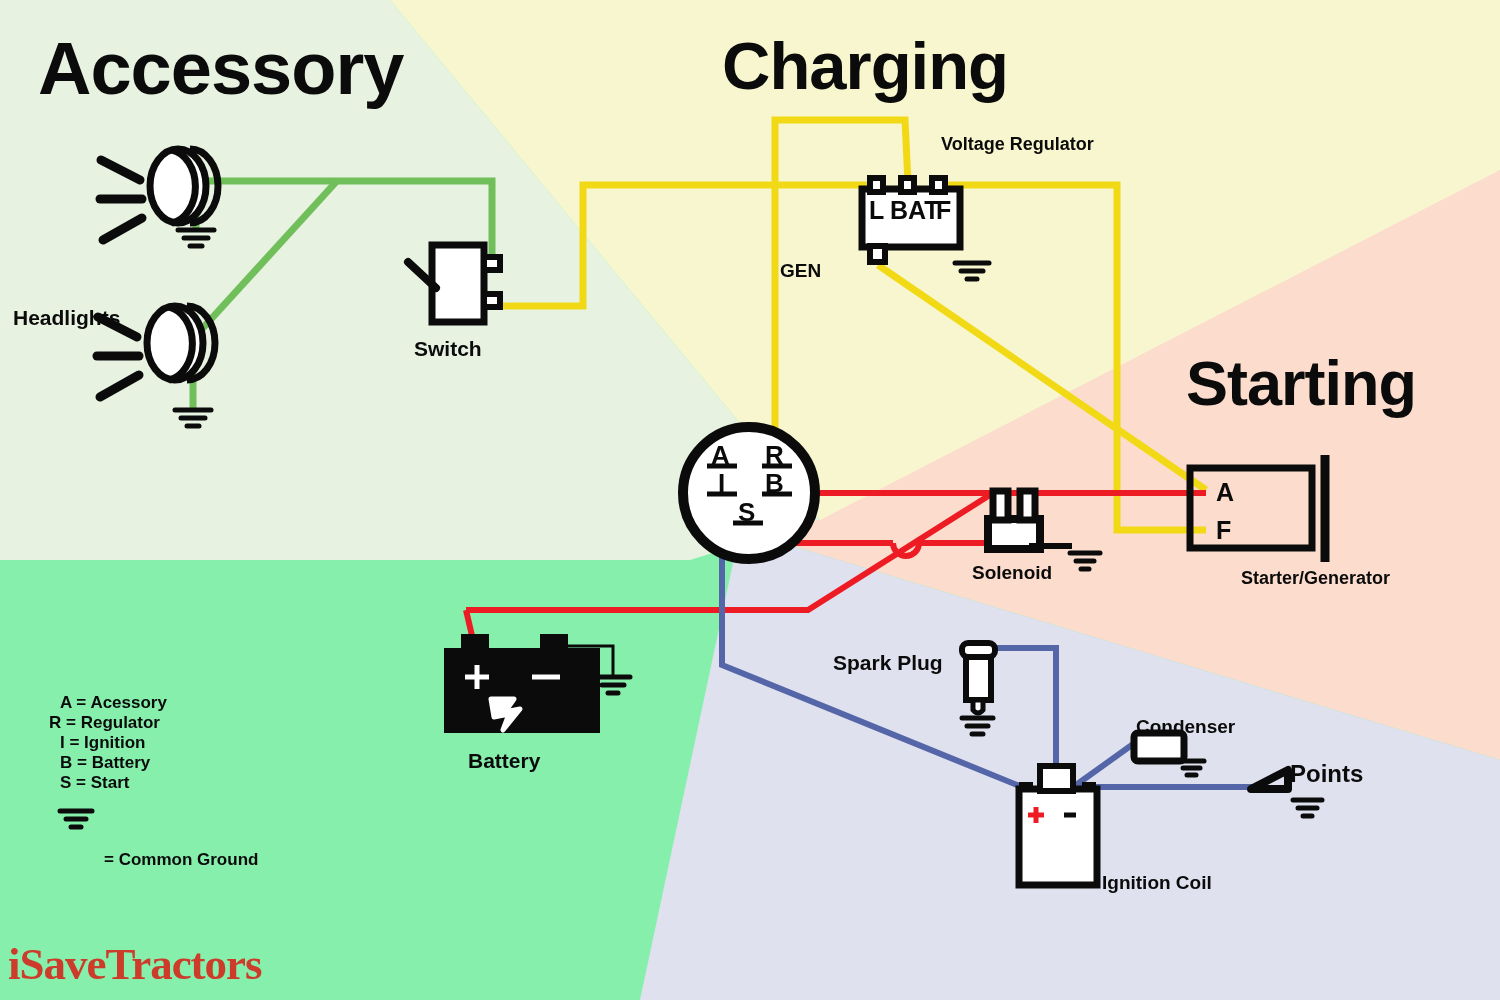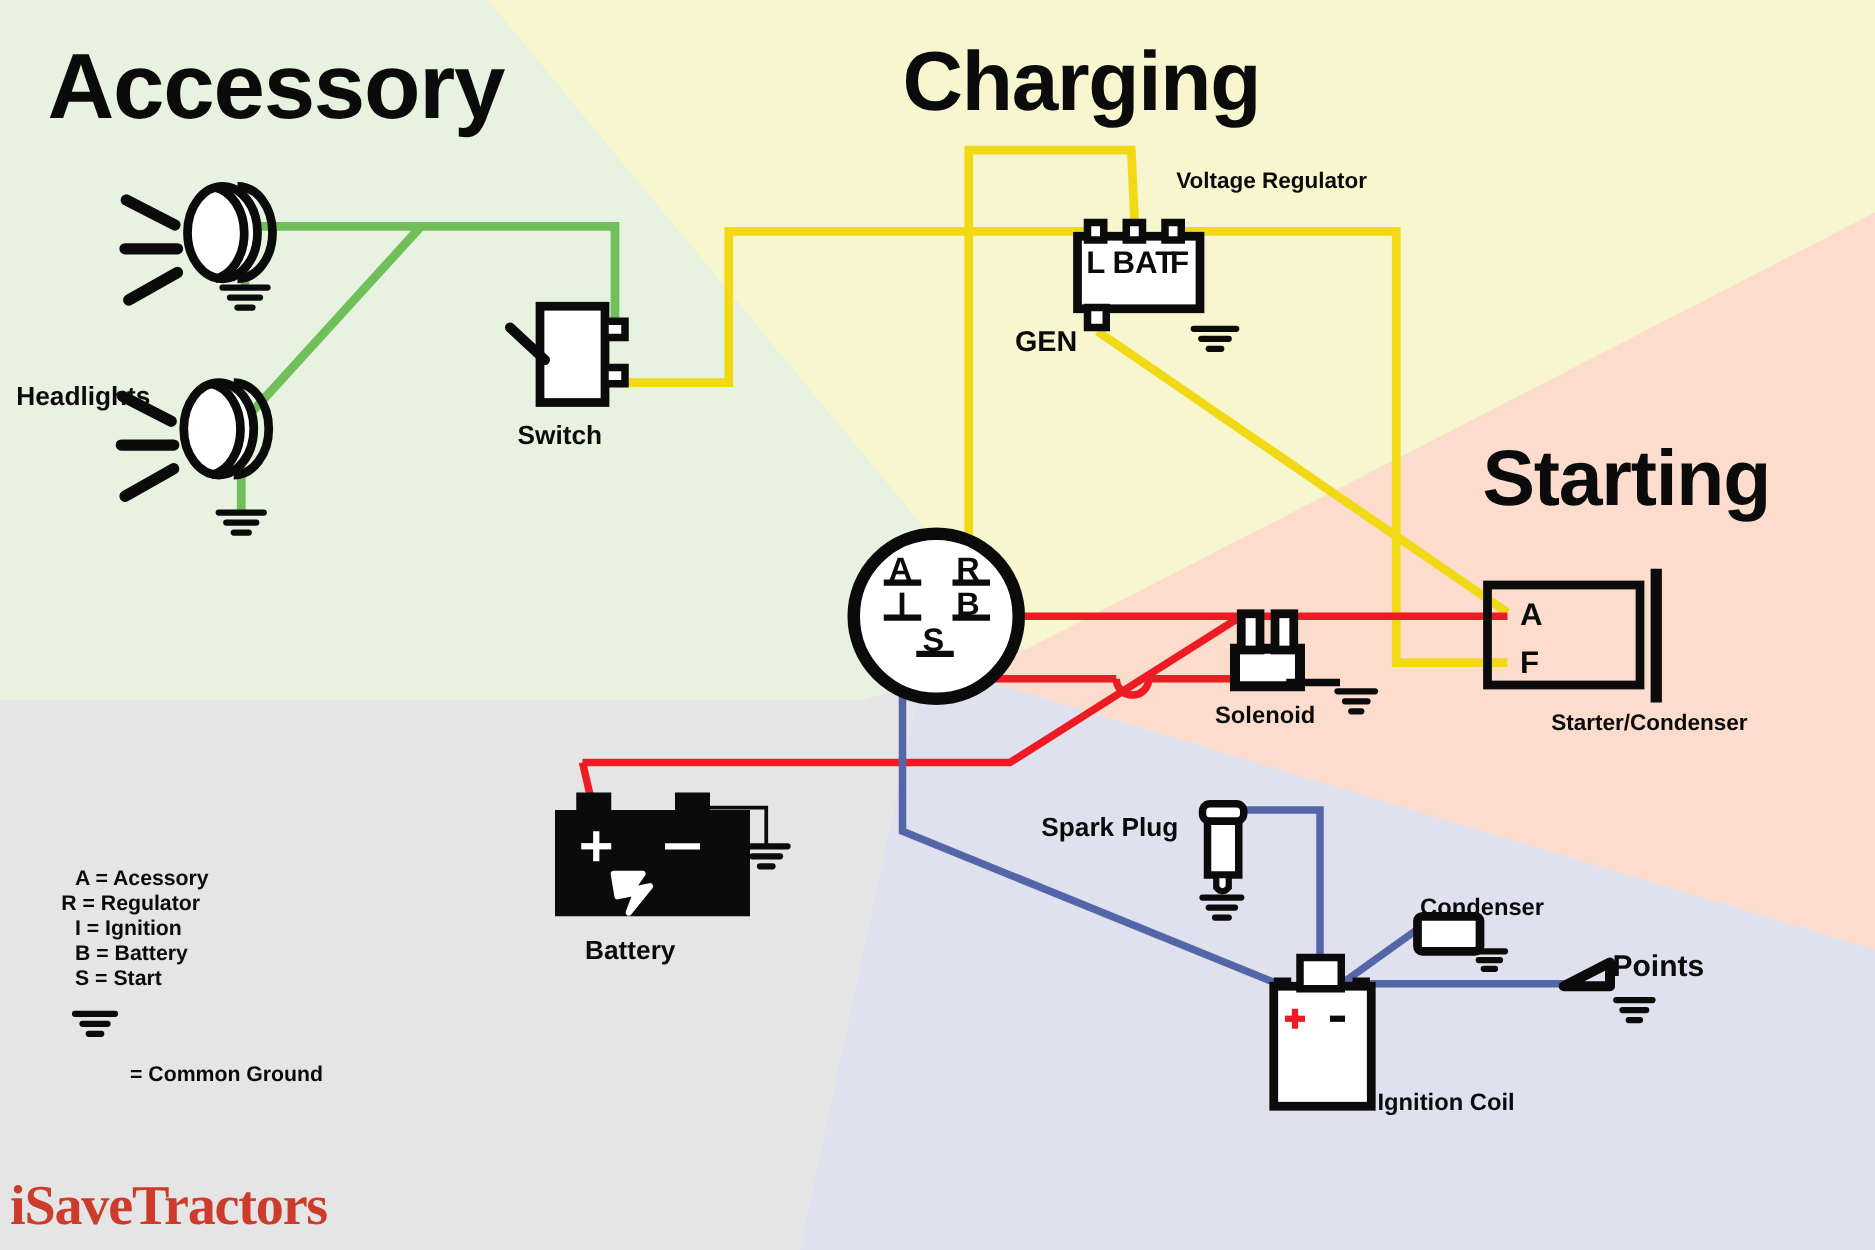--- a/index.html
+++ b/index.html
@@ -6,21 +6,21 @@
   html, body {
     margin: 0; padding: 0;
     width: 1500px; height: 1000px;
     background: #ffffff;
     font-family: "Liberation Sans", sans-serif;
     overflow: hidden;
   }
   #stage {
     position: relative;
     width: 1500px; height: 1000px;
-    background: #e5e5e5;
+    background: #86efac;
   }
   #stage svg.layer {
     position: absolute; top: 0; left: 0;
     width: 1500px; height: 1000px;
   }
   .sec-title {
     position: absolute;
     font-weight: bold;
     color: #0b0b0b;
     letter-spacing: -1px;
@@ -267,22 +267,22 @@
     </g>
   </svg>
 
   <div class="sec-title" style="left:38px; top:26px; font-size:74px;">Accessory</div>
   <div class="sec-title" style="left:722px; top:27px; font-size:67px;">Charging</div>
   <div class="sec-title" style="left:1186px; top:347px; font-size:63px;">Starting</div>
 
   <div class="lbl" style="left:13px; top:262px; font-size:21px;margin-top:44px;">Headlights</div>
   <div class="lbl" style="left:414px; top:337px; font-size:21px;">Switch</div>
   <div class="lbl" style="left:941px; top:134px; font-size:18px;">Voltage Regulator</div>
-  <div class="lbl" style="left:812px; top:260px; font-size:23px;">GEN</div>
-  <div class="lbl" style="left:1241px; top:568px; font-size:18px;">Starter/Condenser</div>
+  <div class="lbl" style="left:780px; top:260px; font-size:19px;">GEN</div>
+  <div class="lbl" style="left:1241px; top:568px; font-size:18px;">Starter/Generator</div>
   <div class="lbl" style="left:972px; top:562px; font-size:19px;">Solenoid</div>
   <div class="lbl" style="left:468px; top:749px; font-size:21px;">Battery</div>
   <div class="lbl" style="left:833px; top:651px; font-size:21px;">Spark Plug</div>
   <div class="lbl" style="left:1136px; top:716px; font-size:19px;">Condenser</div>
   <div class="lbl" style="left:1290px; top:760px; font-size:24px;">Points</div>
   <div class="lbl" style="left:1102px; top:872px; font-size:19px;">Ignition Coil</div>
 
   <div class="term" style="left:869px; top:196px; font-size:25px;">L</div>
   <div class="term" style="left:890px; top:196px; font-size:25px;">BAT</div>
   <div class="term" style="left:936px; top:196px; font-size:25px;">F</div>

